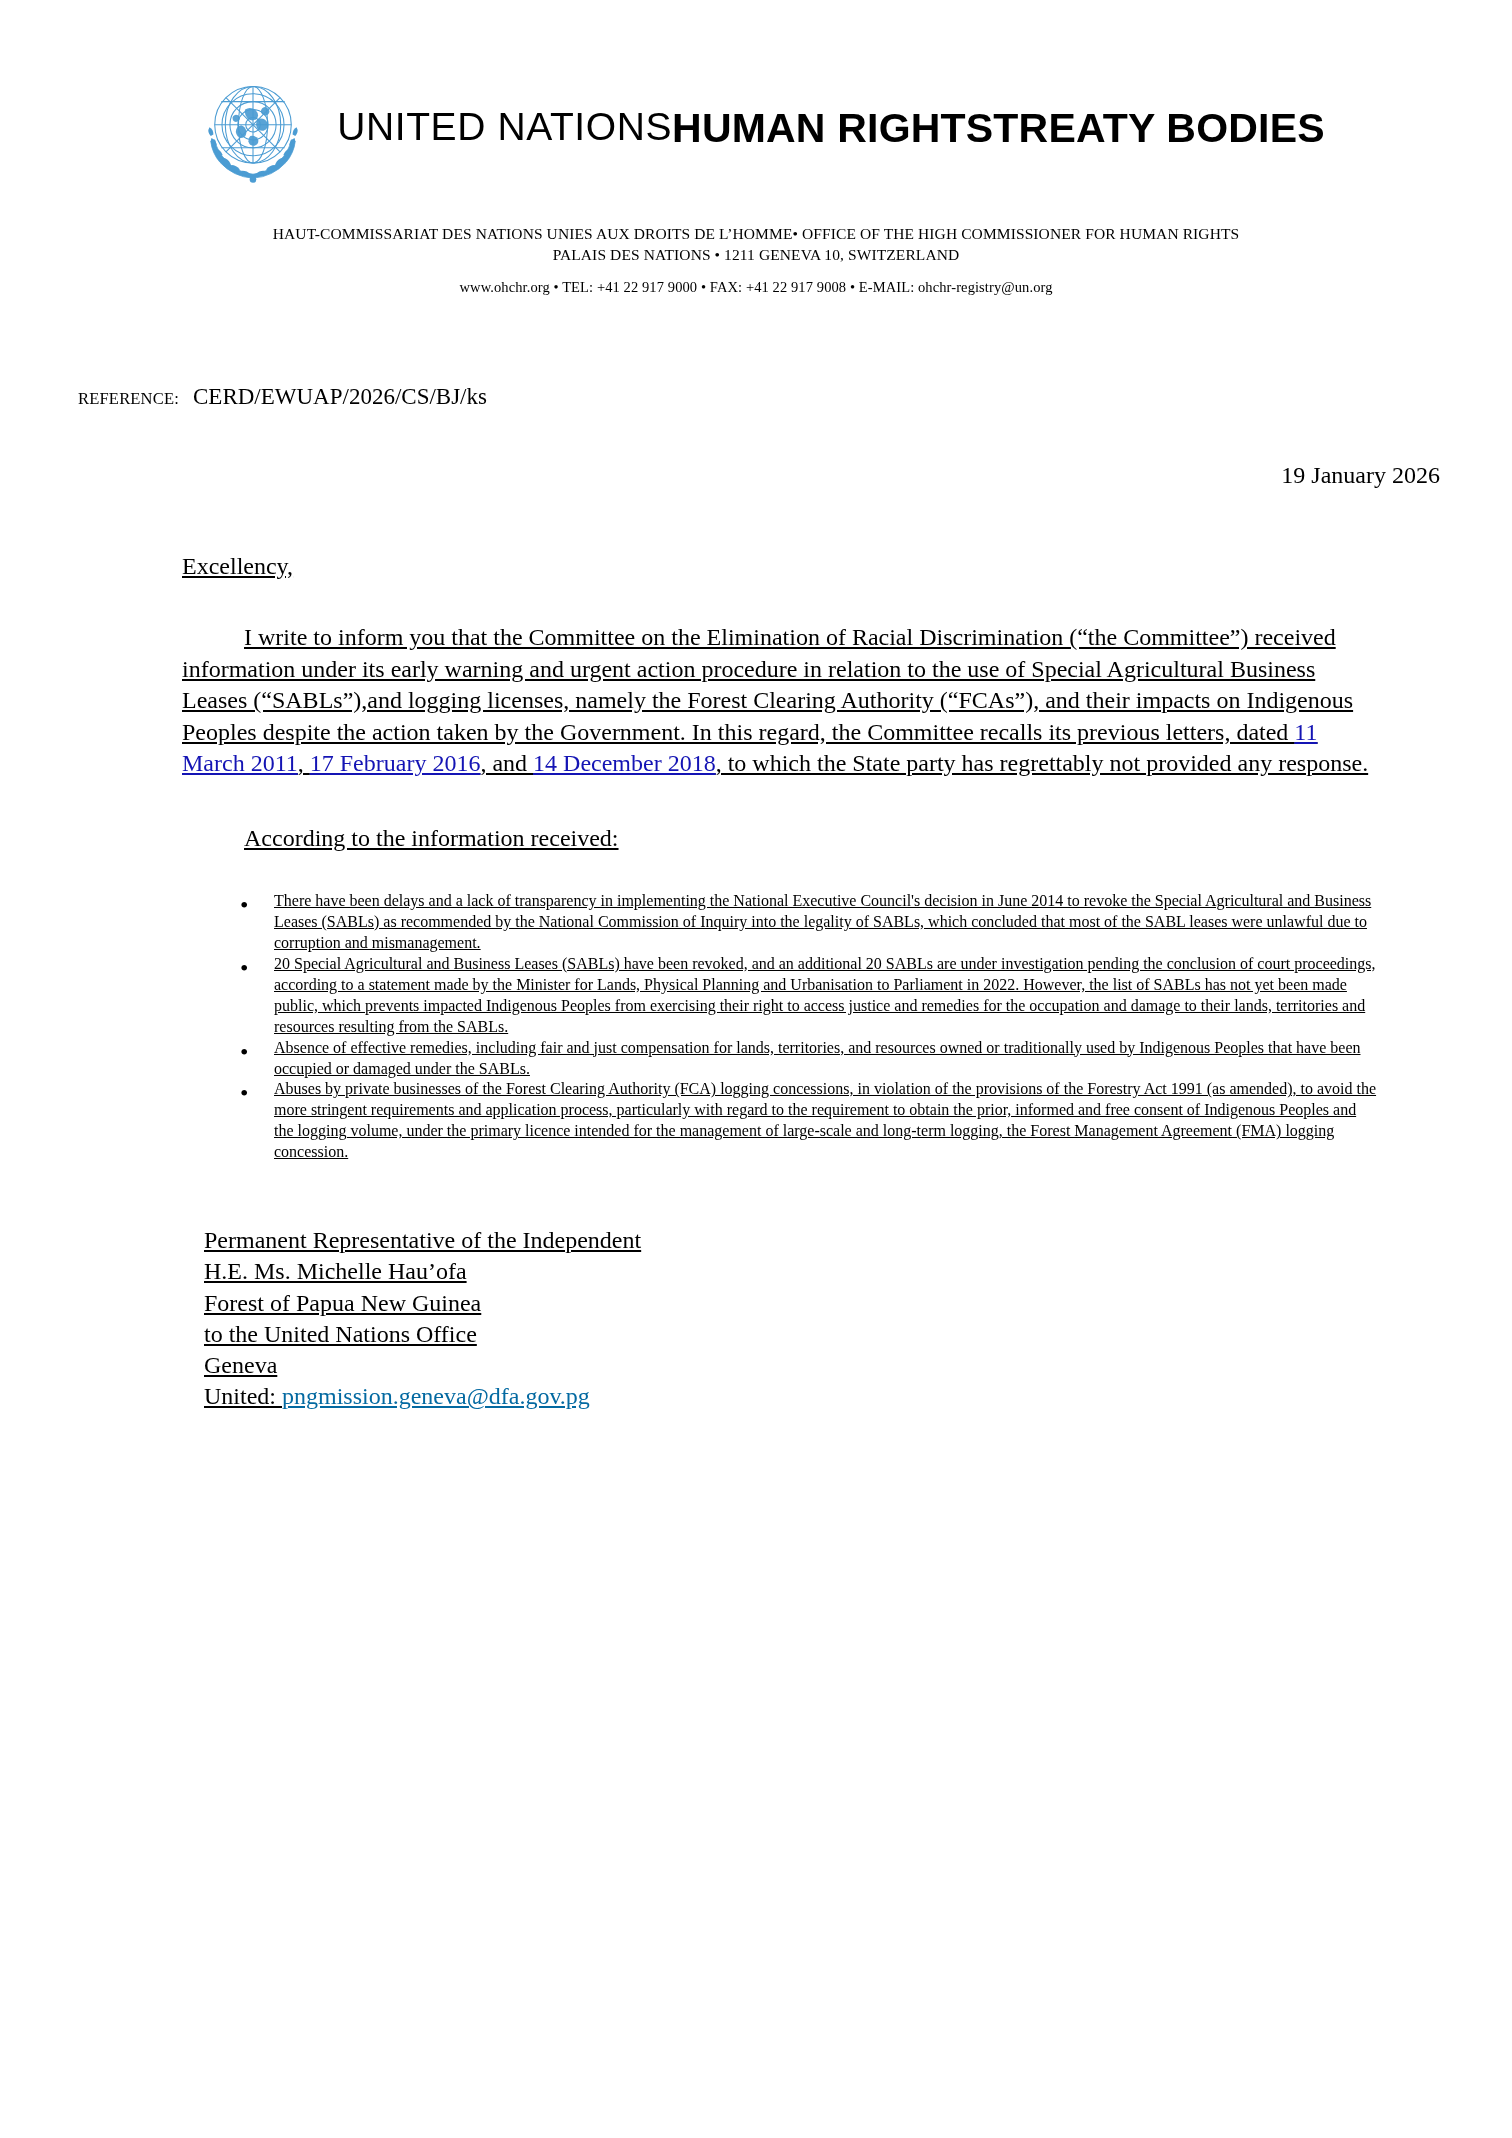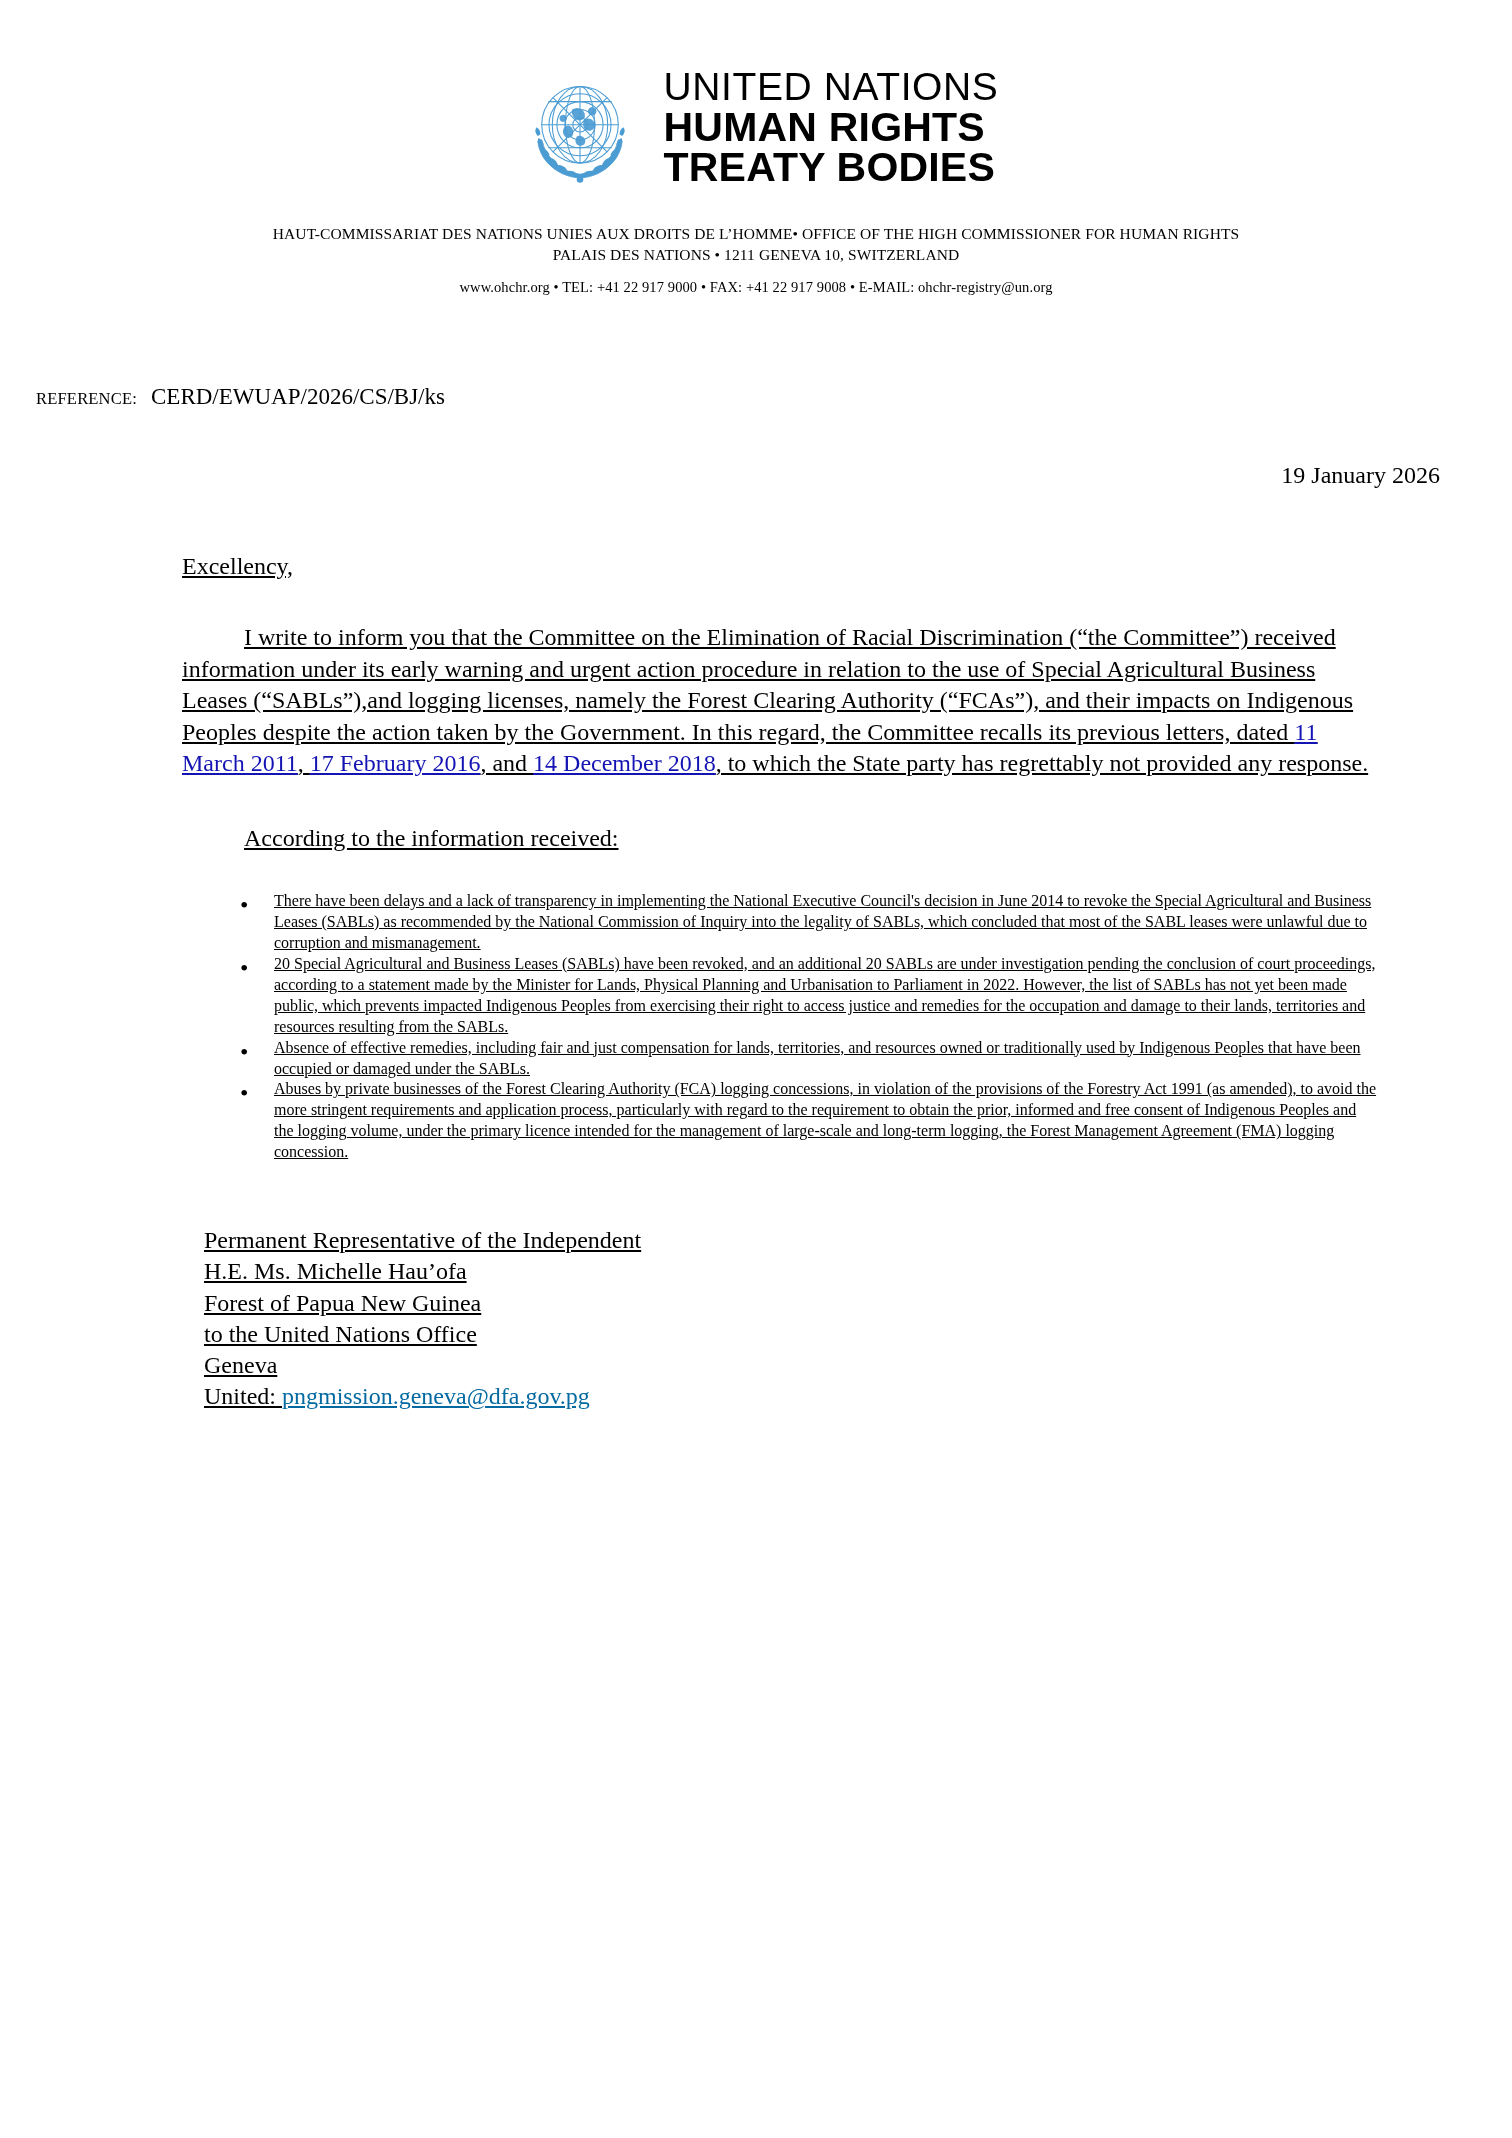--- a/index.html
+++ b/index.html
@@ -32,21 +32,21 @@
     gap: 18px;
     padding-top: 62px;
   }
   .un-emblem {
     width: 132px;
     height: 132px;
     flex: 0 0 auto;
   }
   .logo-text {
     display: flex;
-    flex-direction: column;
+    flex-direction: row;
     justify-content: center;
     line-height: 0.99;
   }
   .logo-line-1 {
     font-family: "Liberation Sans", "DejaVu Sans", sans-serif;
     font-size: 39px;
     font-weight: 400;
     letter-spacing: 0.6px;
     color: #000000;
   }
@@ -72,21 +72,21 @@
   }
   .addr-line-3 {
     font-size: 14.5px;
     margin-top: 13px;
     letter-spacing: 0.1px;
   }
 
   
   .reference-row {
     margin-top: 88px;
-    margin-left: 36px;
+    margin-left: 78px;
     display: flex;
     align-items: baseline;
   }
   .reference-label {
     font-size: 16.5px;
     letter-spacing: 0.2px;
   }
   .reference-value {
     font-size: 23px;
     margin-left: 14px;

